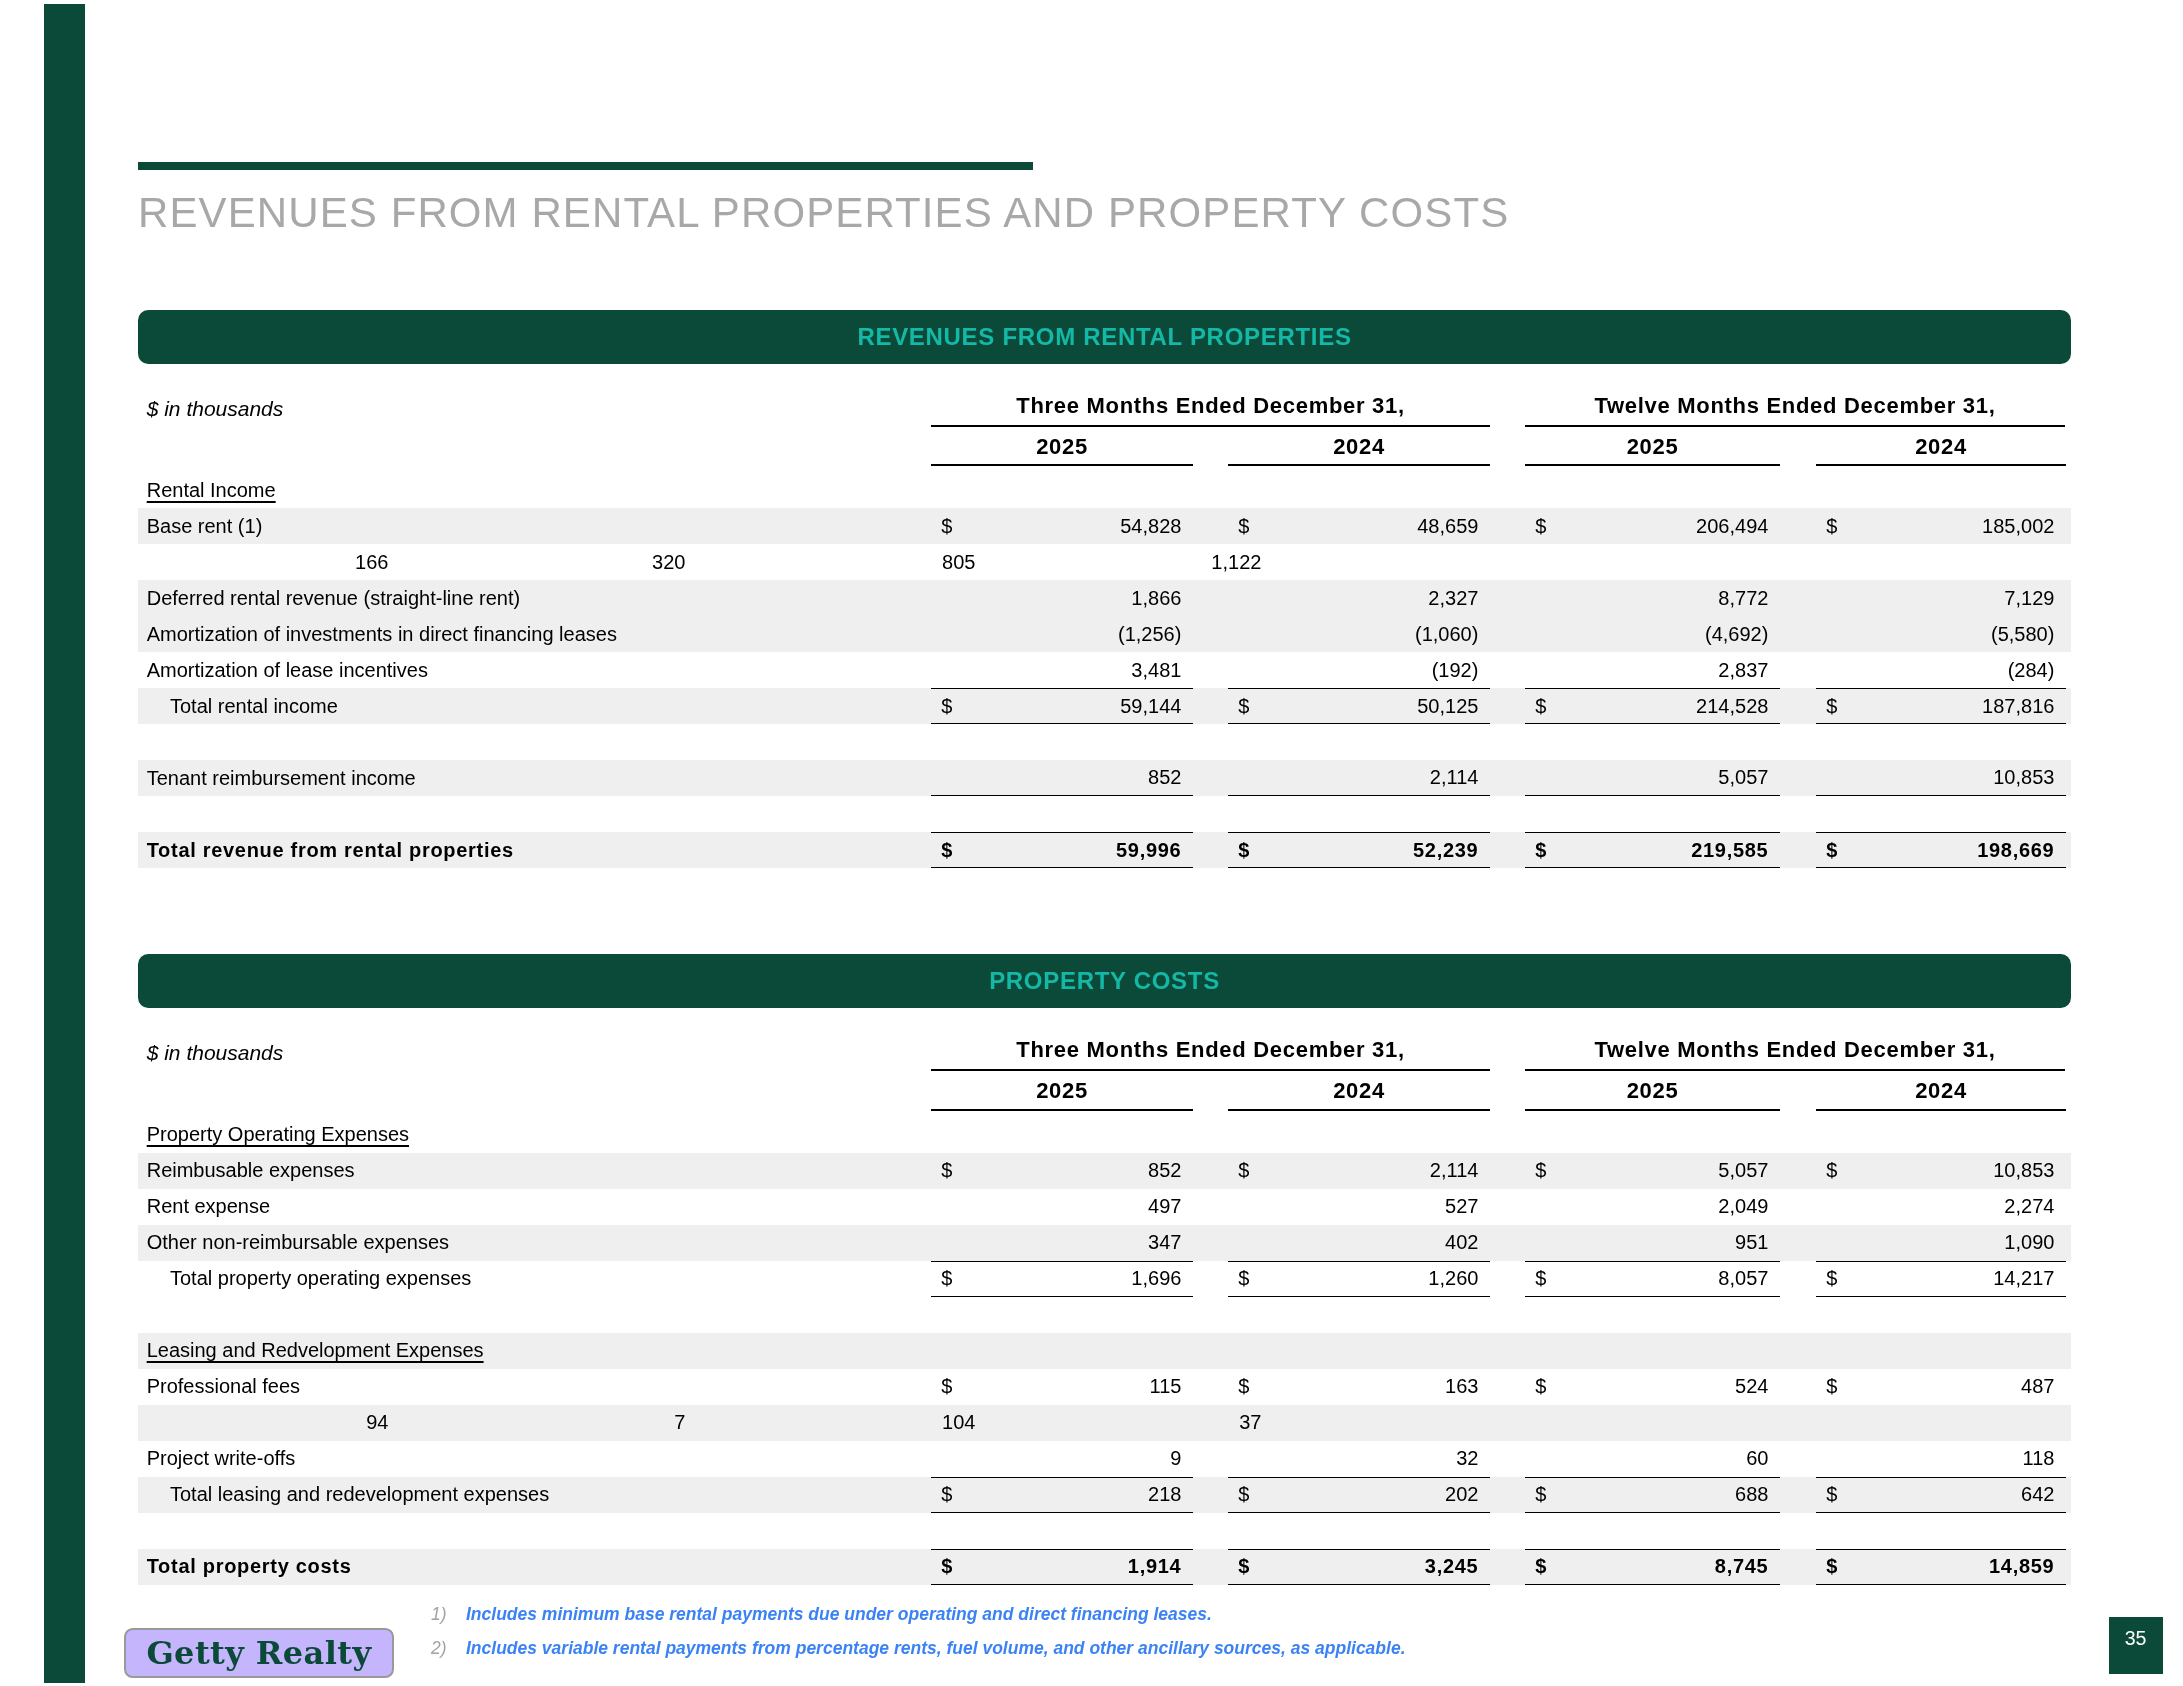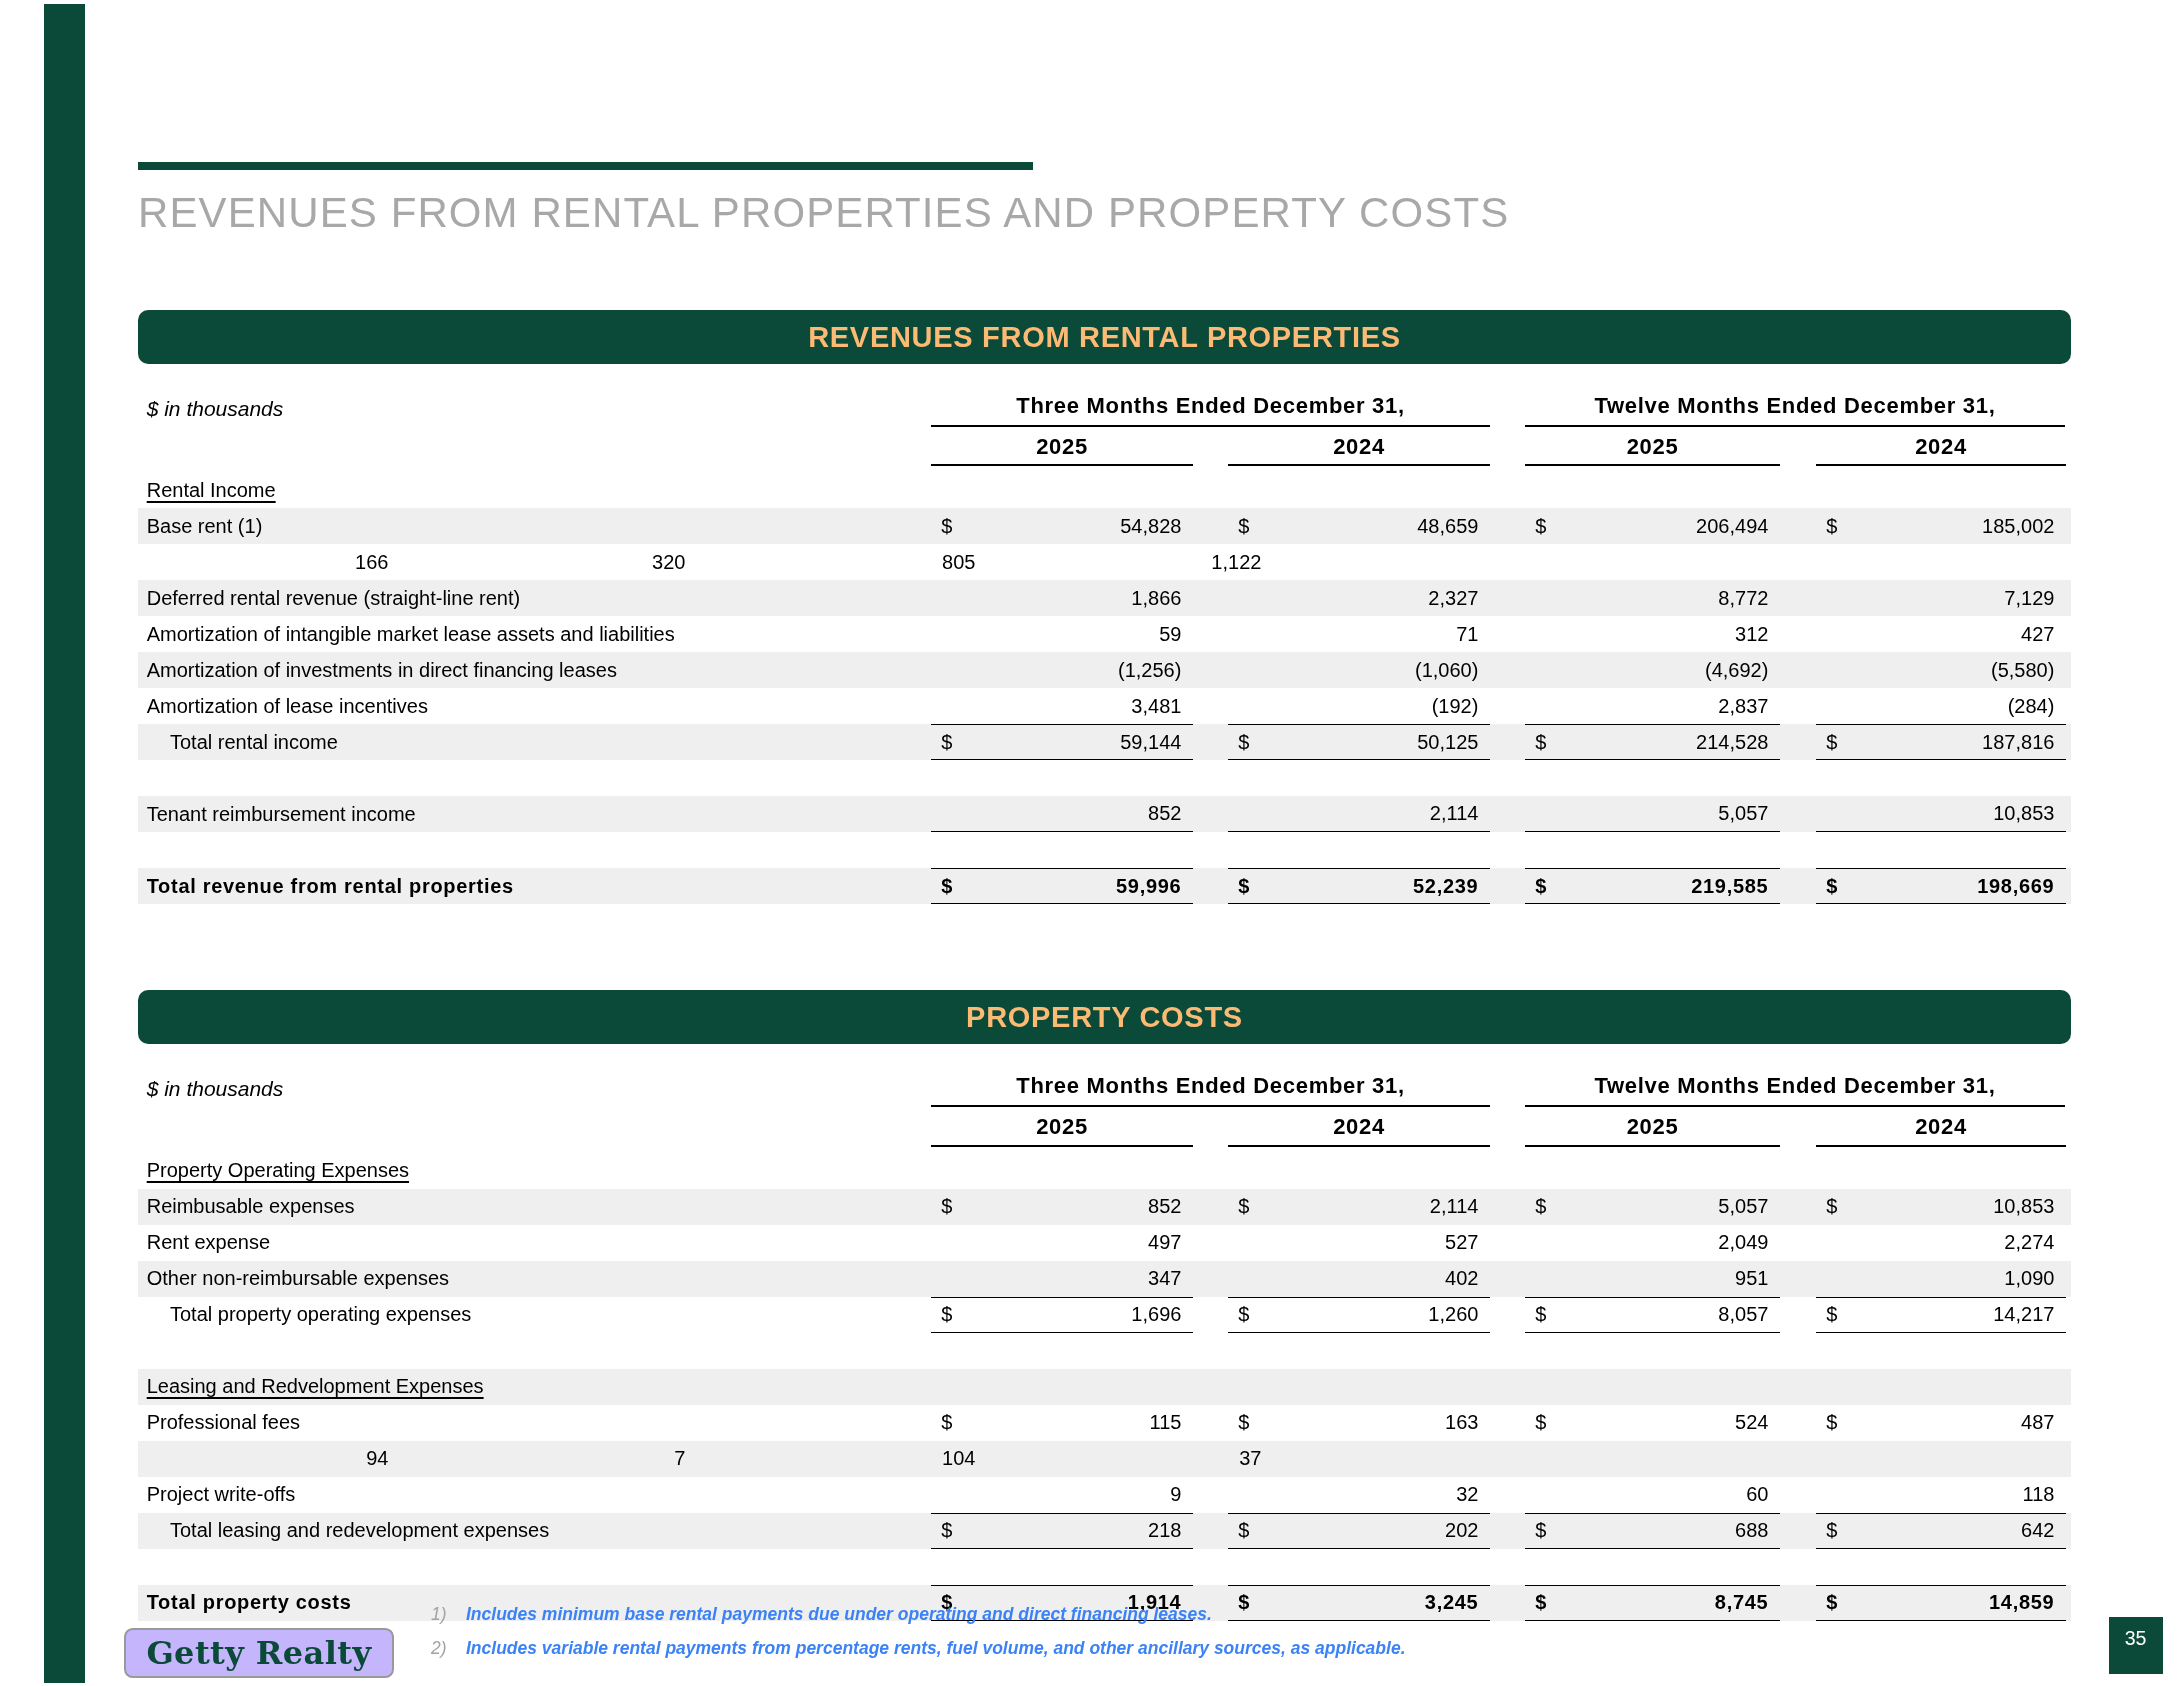--- a/index.html
+++ b/index.html
@@ -26,22 +26,22 @@
   .title-rule{
     margin-top:162px;width:895px;height:8px;background:var(--green);
   }
   .page-title{
     margin-top:19px;
     font-size:42px;font-weight:400;color:var(--title-gray);
     letter-spacing:1.1px;
   }
   .band{
     height:54px;border-radius:10.2px;background:var(--green);
-    color:#fdba74;display:flex;align-items:center;justify-content:center;
-    font-size:29px;font-weight:600;letter-spacing:0.7px;
+    color:#14b8a6;display:flex;align-items:center;justify-content:center;
+    font-size:24px;font-weight:600;letter-spacing:0.7px;
   }
   .sect1 .band{margin-top:73px;}
   .sect2 .band{margin-top:86px;}
   .thead{display:flex;align-items:flex-end;margin-top:29px;}
   .units{
     width:793px;box-sizing:border-box;padding-left:8.7px;padding-bottom:5.8px;
     font-style:italic;font-size:21px;
   }
   .grp{
     text-align:center;font-weight:700;font-size:22px;letter-spacing:0.7px;
@@ -182,39 +182,20 @@
           </div>
           <div class="cell c3">
             <span class="cur"></span>
             <span class="num">8,772</span>
           </div>
           <div class="cell c4">
             <span class="cur"></span>
             <span class="num">7,129</span>
           </div>
         </div>
-        <div class="row">
-          <div class="lbl">Amortization of intangible market lease assets and liabilities</div>
-          <div class="cell c1">
-            <span class="cur"></span>
-            <span class="num">59</span>
-          </div>
-          <div class="cell c2">
-            <span class="cur"></span>
-            <span class="num">71</span>
-          </div>
-          <div class="cell c3">
-            <span class="cur"></span>
-            <span class="num">312</span>
-          </div>
-          <div class="cell c4">
-            <span class="cur"></span>
-            <span class="num">427</span>
-          </div>
-        </div>
         <div class="row shaded">
           <div class="lbl">Amortization of investments in direct financing leases</div>
           <div class="cell c1">
             <span class="cur"></span>
             <span class="num">(1,256)</span>
           </div>
           <div class="cell c2">
             <span class="cur"></span>
             <span class="num">(1,060)</span>
           </div>

